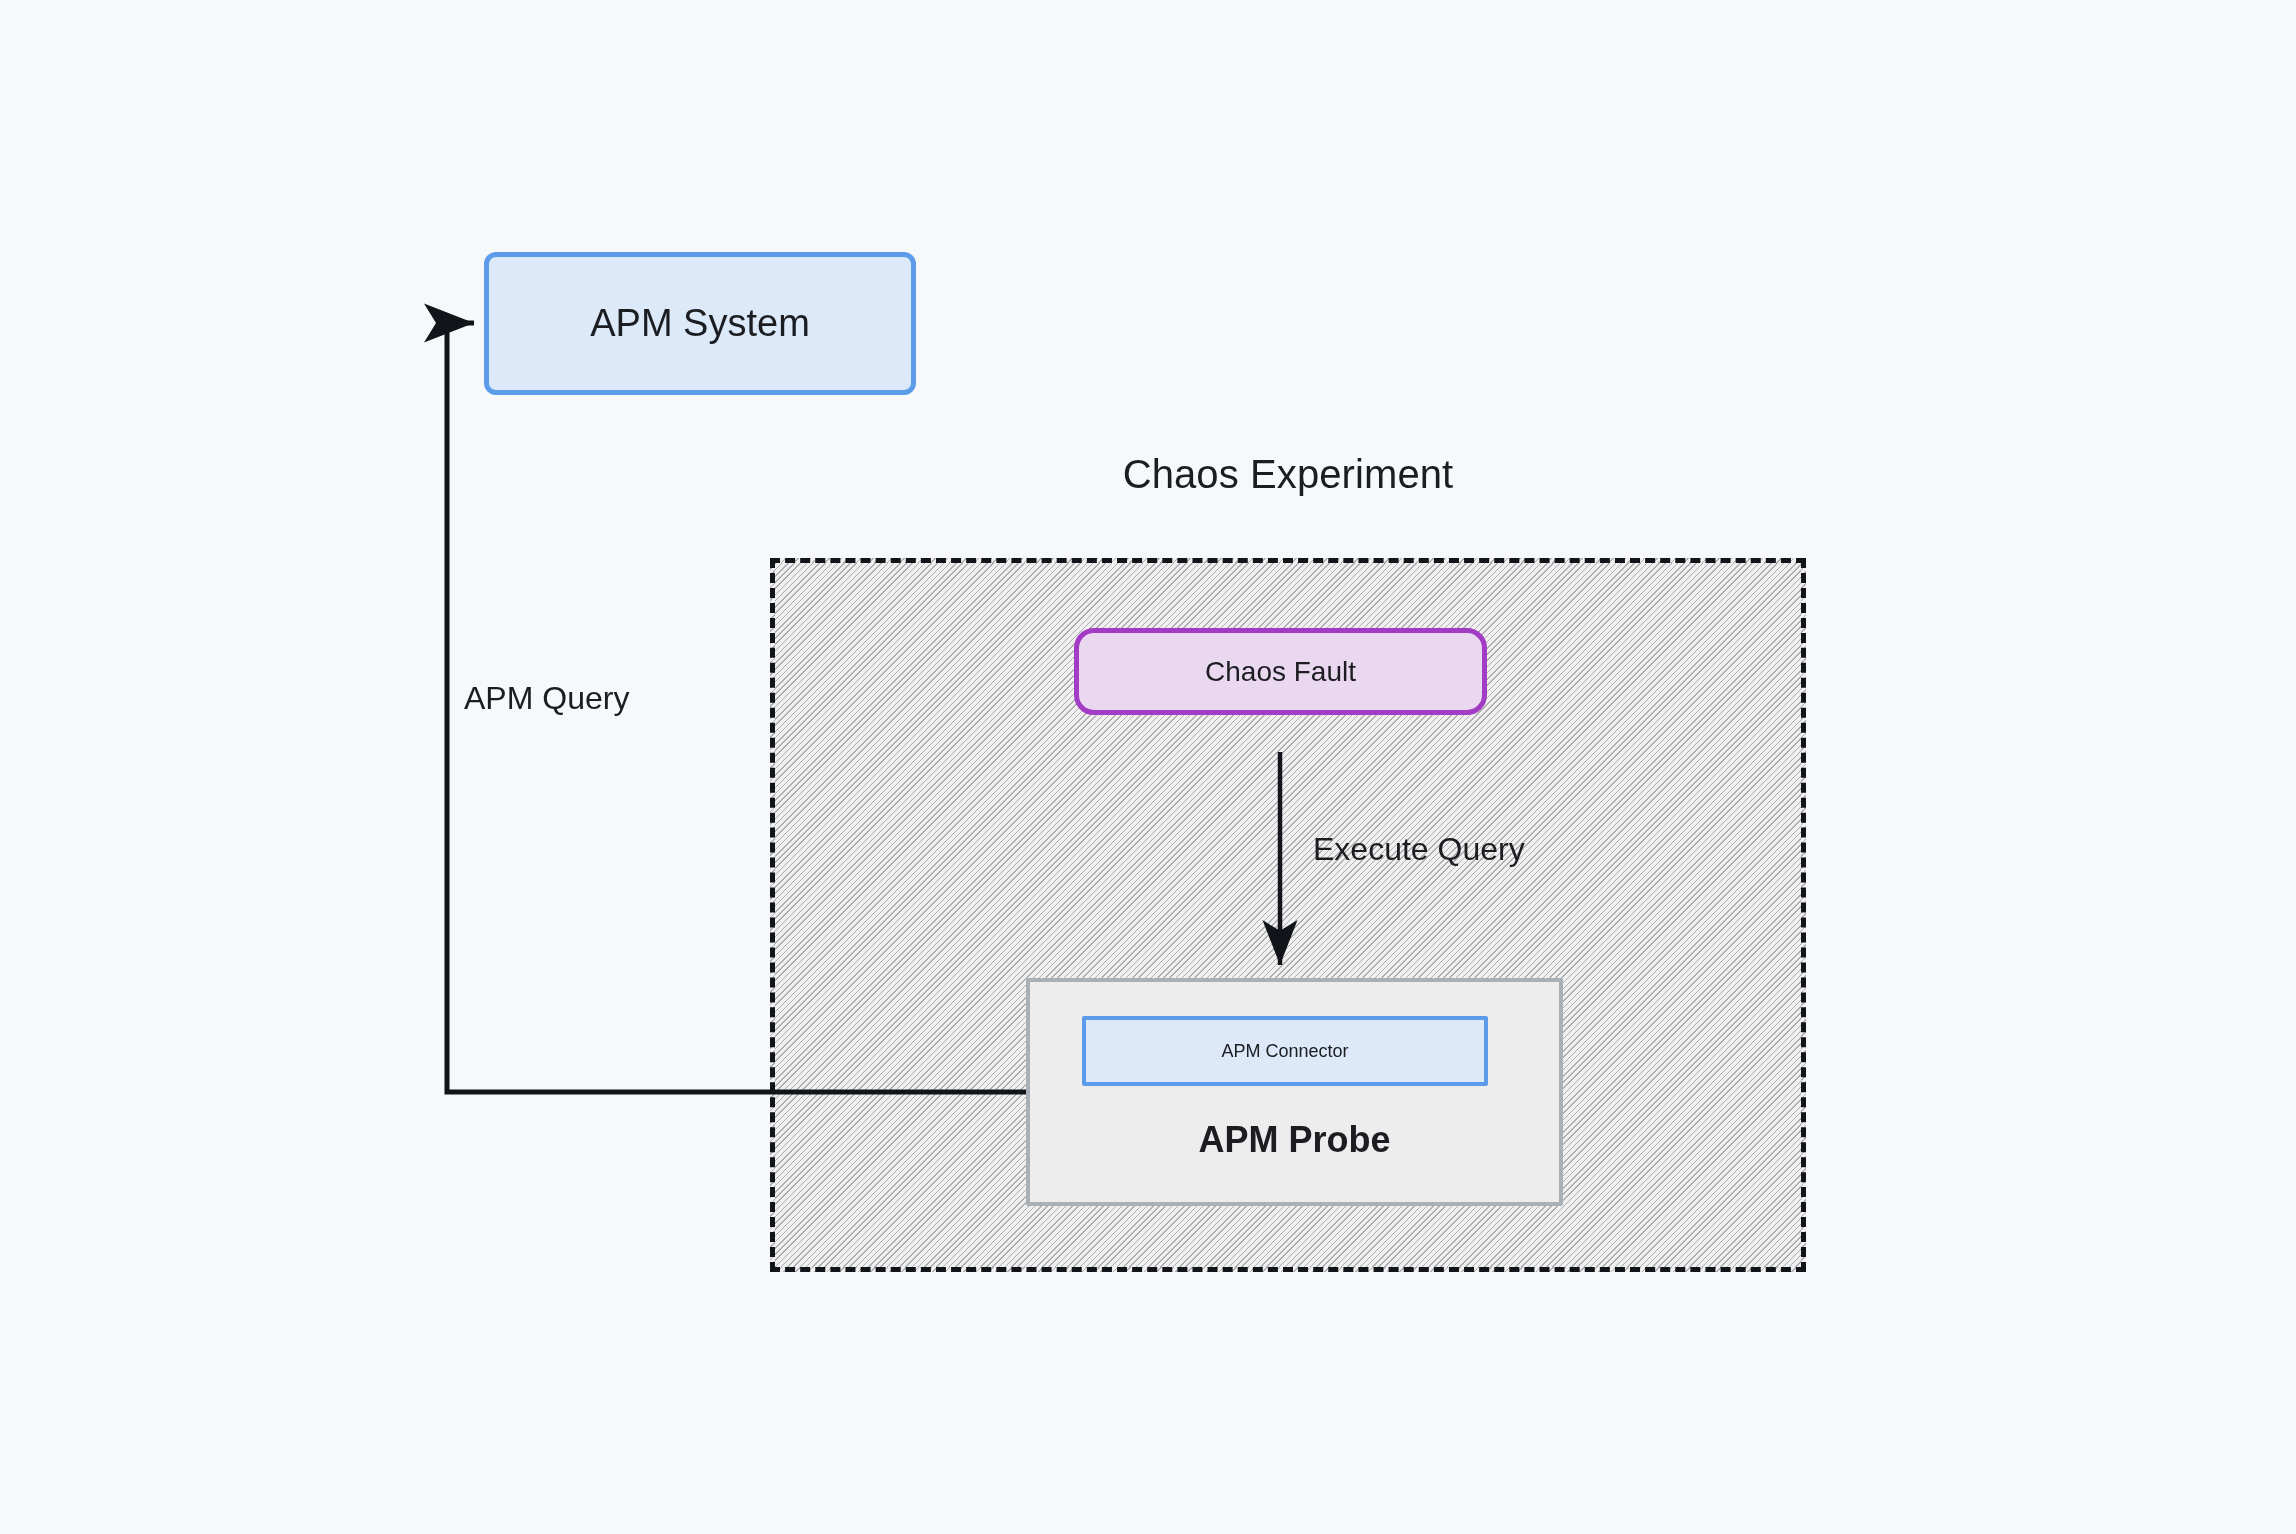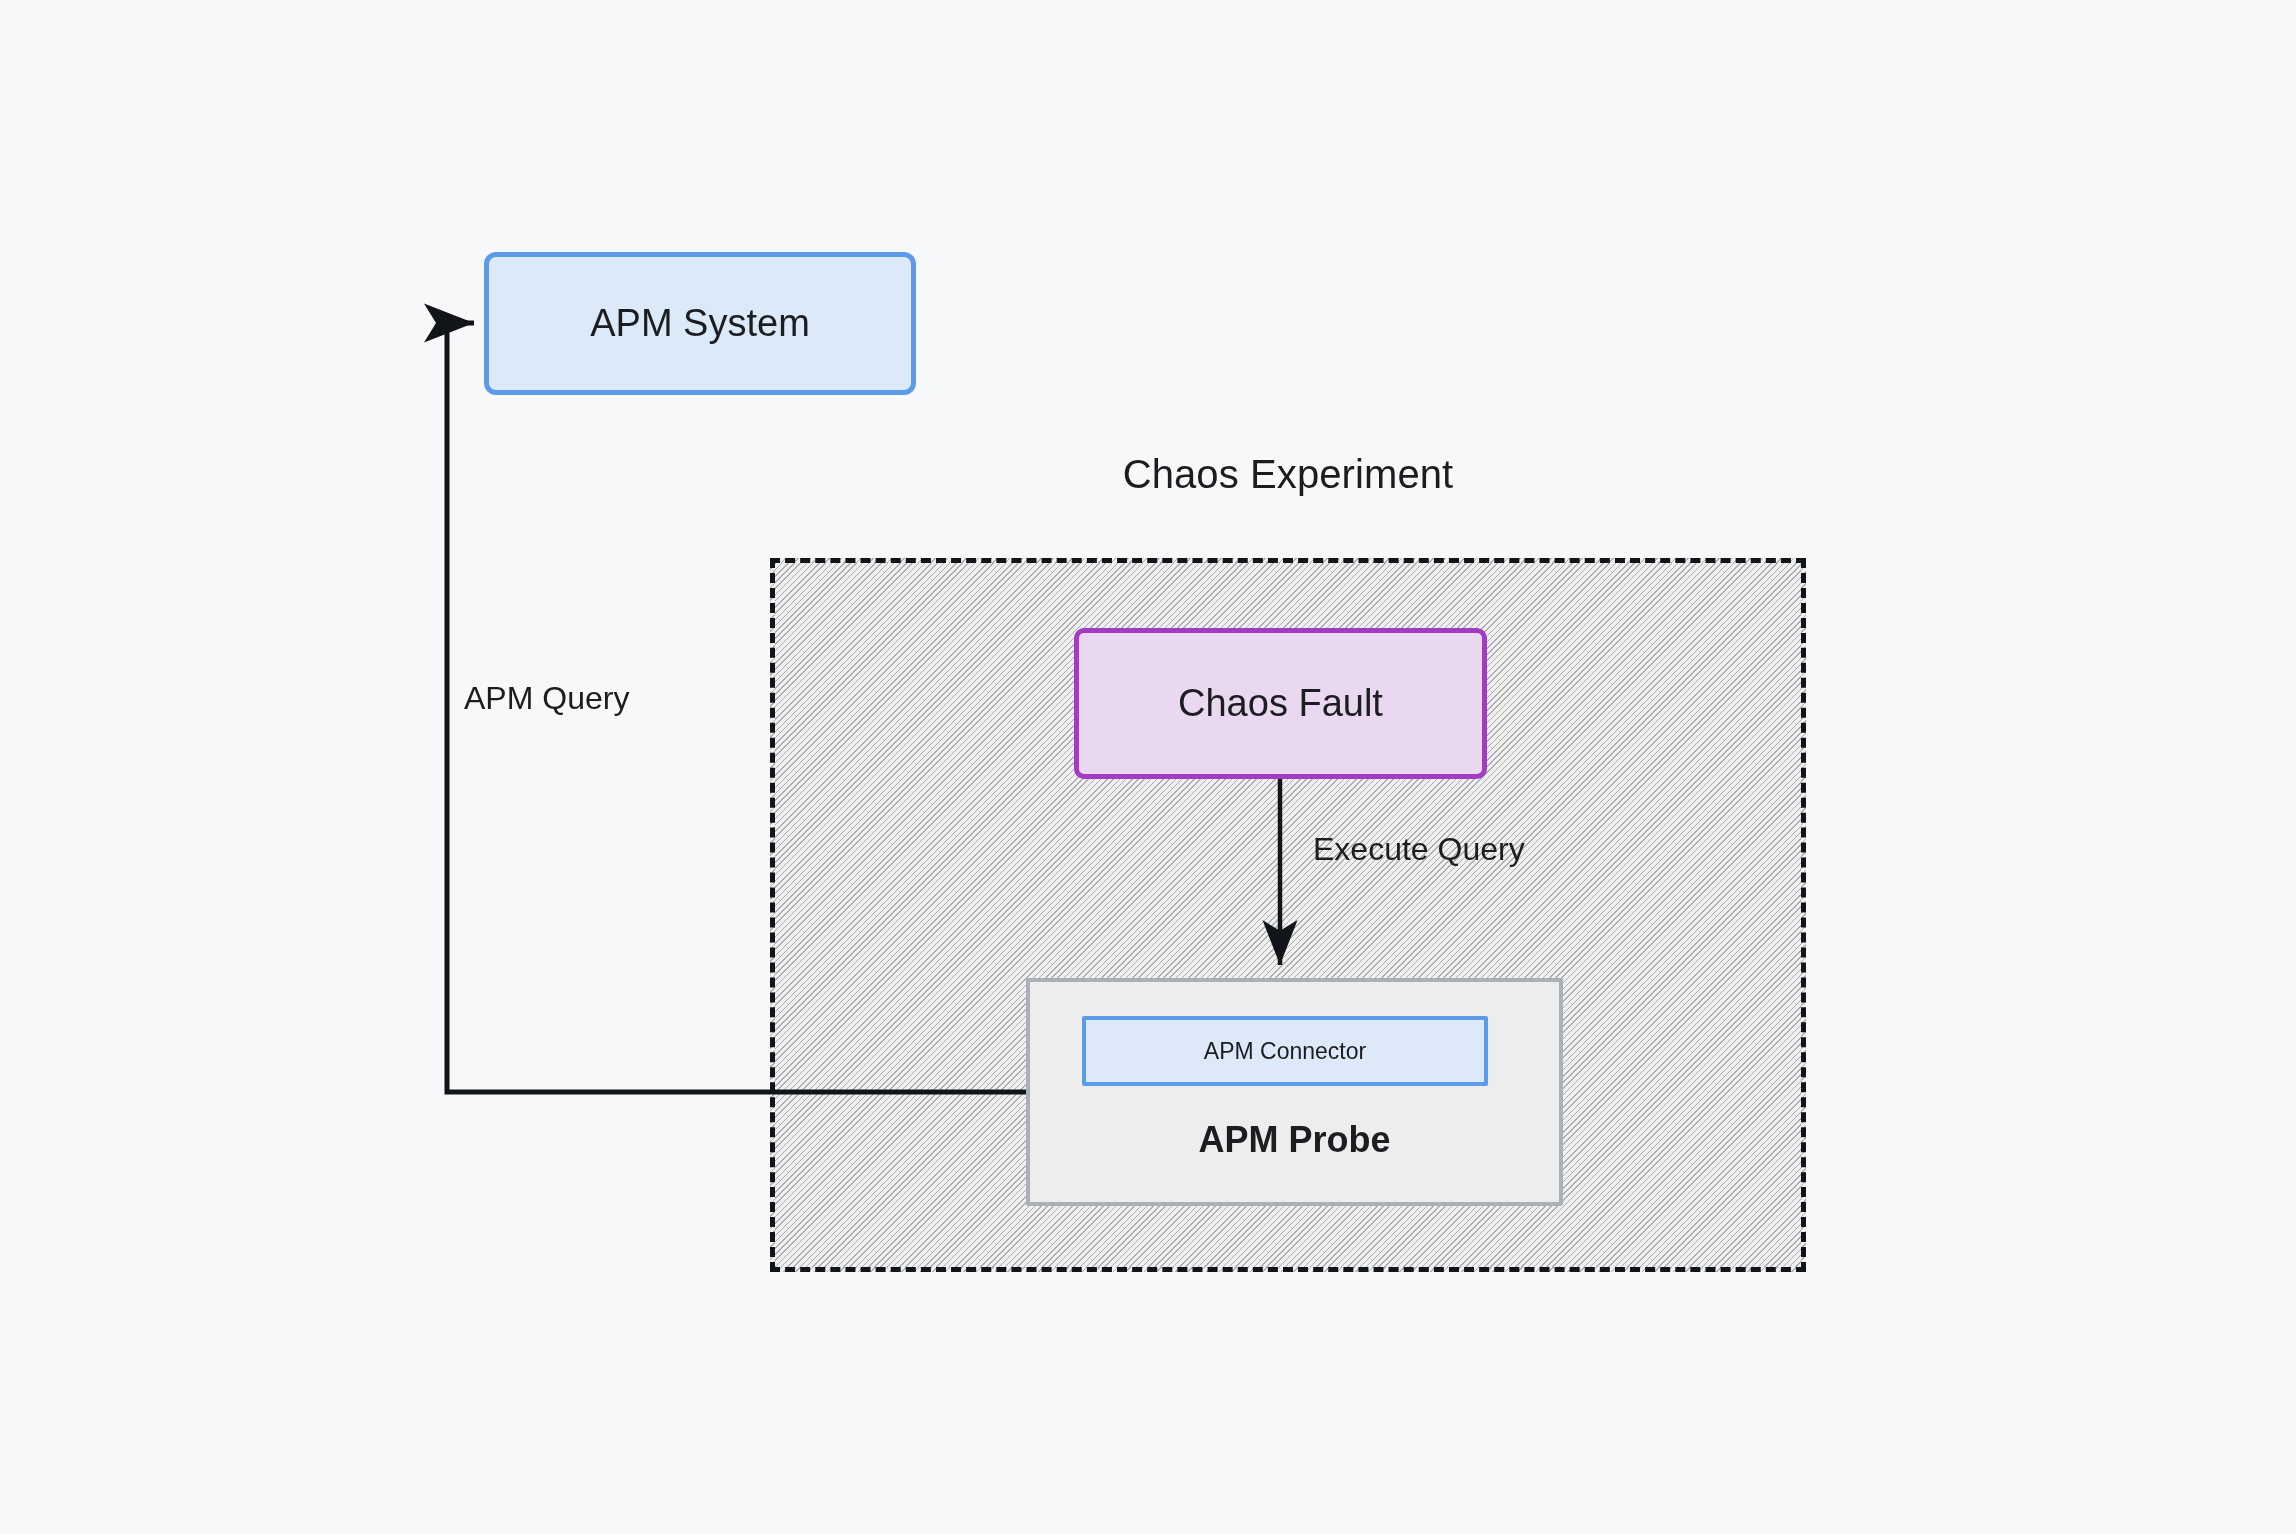--- a/index.html
+++ b/index.html
@@ -78,25 +78,25 @@
     border: 5px solid #5b9bea;
     border-radius: 12px;
     font-size: 38px;
     color: #1b1d21;
   }
 
   .node-chaos-fault {
     left: 1074px;
     top: 628px;
     width: 413px;
-    height: 151px;
+    height: 87px;
     background: #ead8f0;
     border: 5px solid #a33cc4;
-    border-radius: 10px;
-    font-size: 38px;
+    border-radius: 20px;
+    font-size: 28px;
     color: #1b1d21;
   }
 
   .node-apm-probe {
     left: 1026px;
     top: 978px;
     width: 537px;
     height: 228px;
     background: #ededee;
     border: 4px solid #aab0b8;
@@ -121,21 +121,21 @@
     top: 34px;
     width: 406px;
     height: 70px;
     box-sizing: border-box;
     background: #dde9f9;
     border: 4px solid #5b9bea;
     border-radius: 2px;
     display: flex;
     align-items: center;
     justify-content: center;
-    font-size: 23px;
+    font-size: 18px;
     color: #1b1d21;
   }
 
   
   .edge-label {
     position: absolute;
     font-size: 32px;
     color: #1b1d21;
     white-space: nowrap;
   }

